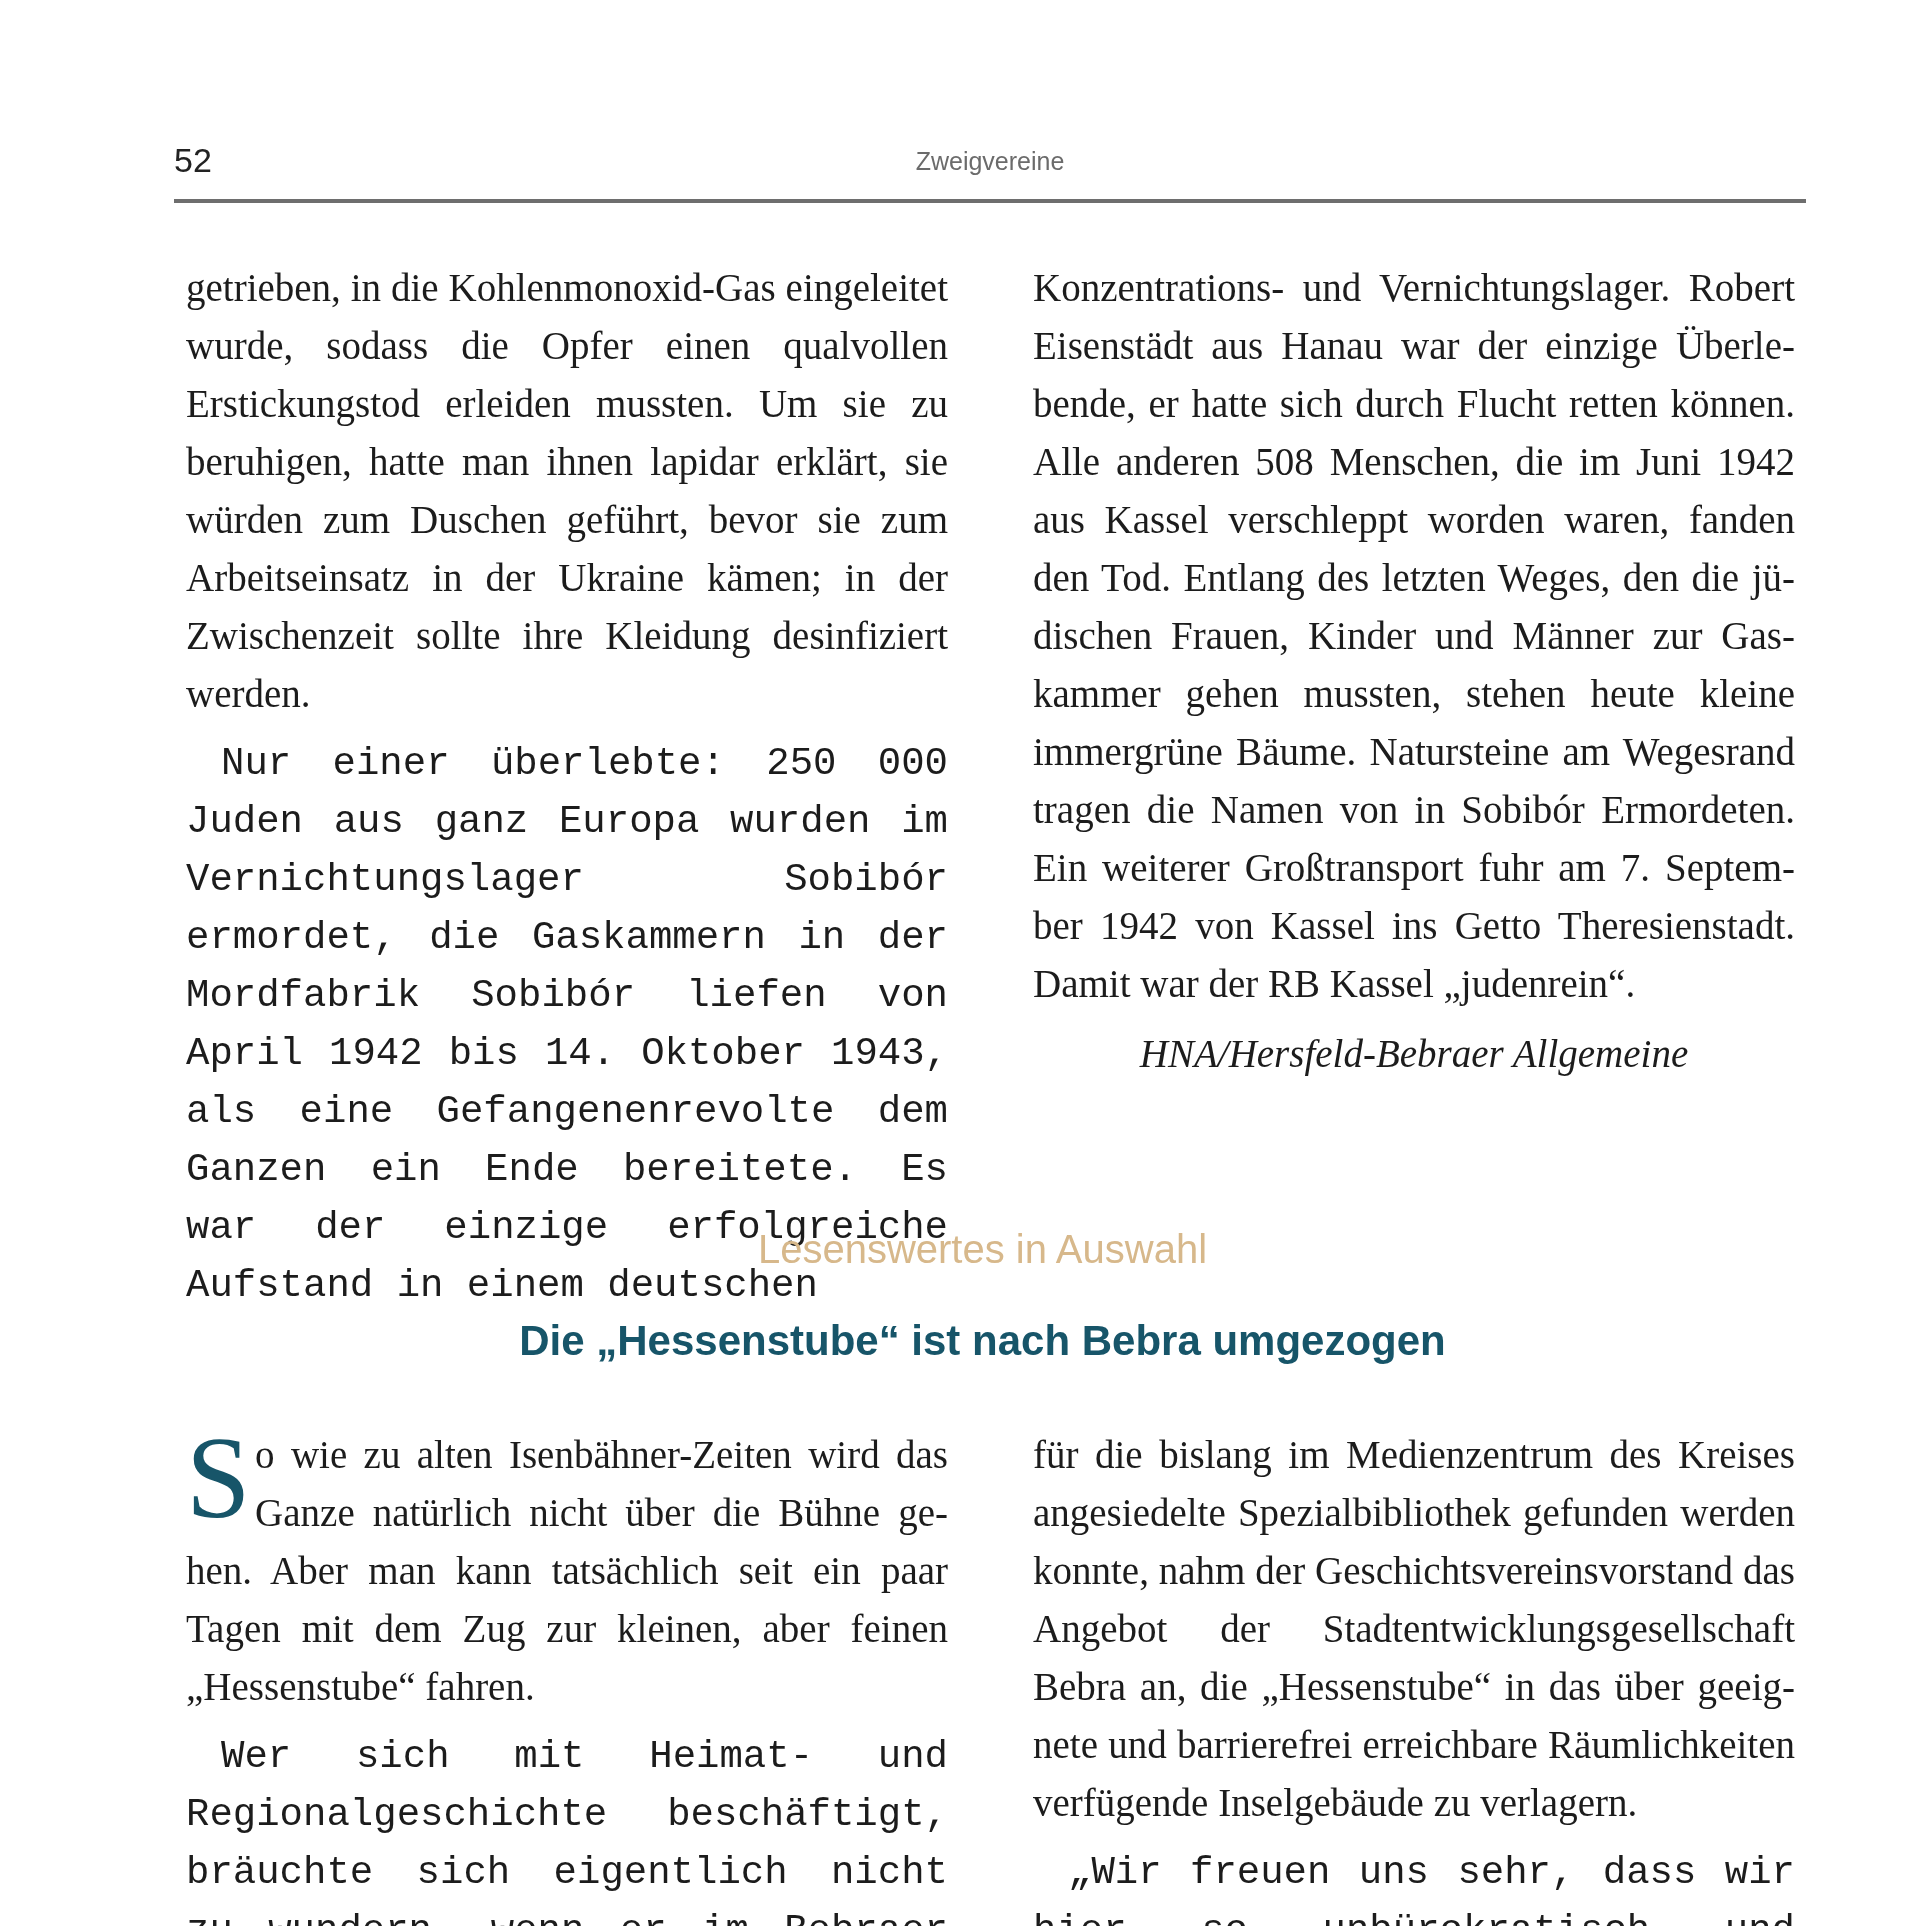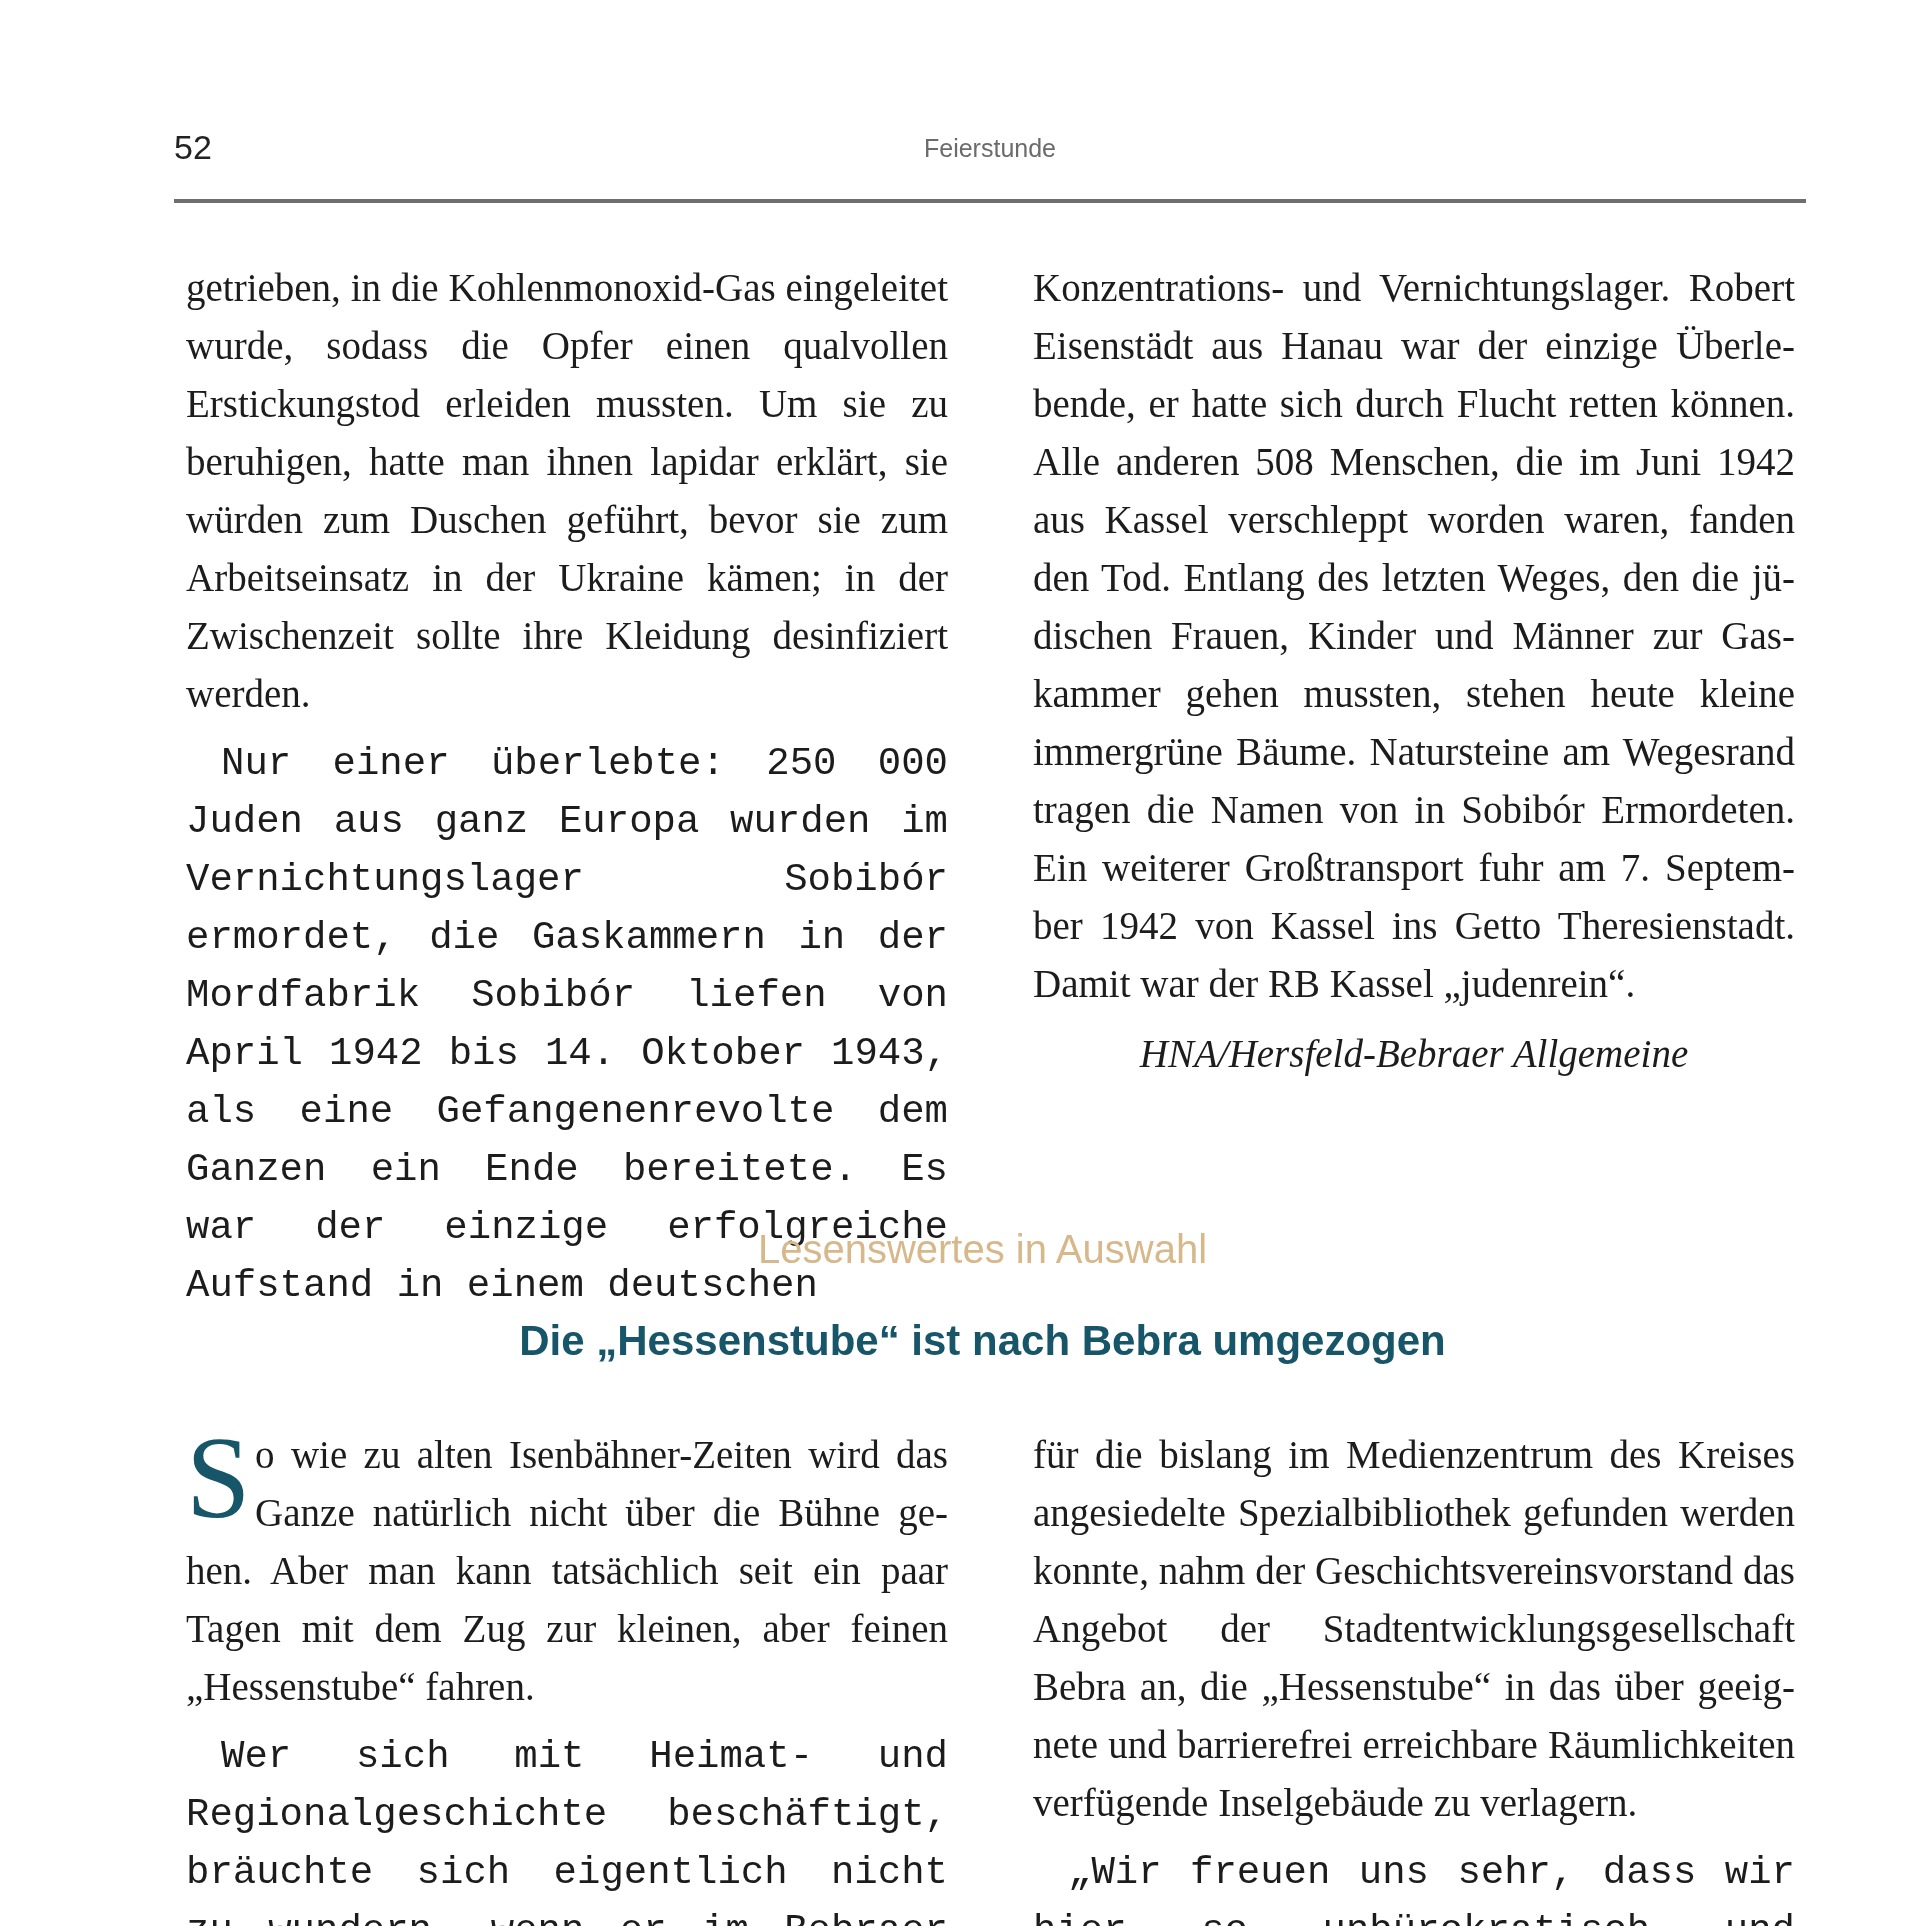--- a/index.html
+++ b/index.html
@@ -1,19 +1,19 @@
 <!DOCTYPE html>
 <html style="font-size:6.2px"><head>
 <meta charset="utf-8">
 <style>
   html, body { margin: 0; padding: 0; background: #ffffff; }
   body { width: 1965px; height: 2774px; position: relative; overflow: hidden; }
   .page { position: absolute; left: 0; top: 0; width: 1965px; height: 2774px; background: #fff; }
 
-  .running-head { position: absolute; left: 174px; top: 126px; width: 1632px; height: 62px; }
+  .running-head { position: absolute; left: 174px; top: 139px; width: 1632px; height: 62px; }
   .page-number { position: absolute; left: 0; top: 2.3px; font-family: "Liberation Sans", "DejaVu Sans", sans-serif; font-size: 34px; color: #222; }
   .section-name { position: absolute; left: 0; width: 100%; top: 7.7px; text-align: center; font-family: "Liberation Sans", "DejaVu Sans", sans-serif; font-size: 25px; color: #6b6b6b; }
   .head-rule { position: absolute; left: 174px; top: 199px; width: 1632px; height: 3.5px; background: #6e6e6e; }
 
   .col { position: absolute; width: 786px; font-family: "Liberation Serif", "DejaVu Serif", serif; font-size: 39px; line-height: 58px; color: #1c1c1c; text-align: justify; hyphens: manual; }
   .col p { margin: 12px; }
   .col p.indent { text-indent: 35px; font-family: Liberation Mono, monospace; }
   .col p.last { text-align-last: left; }
 
   .col-a1 { left: 174px; top: 247px; }
@@ -28,21 +28,21 @@
 
   .dropcap { float: left; font-family: "Liberation Serif", "DejaVu Serif", serif; font-size: 116px; line-height: 89px; height: 100px; color: #175569; margin: 7.7px 4.6px 0 0; }
 </style>
 </head>
 <body>
 
 <div class="page">
 
   <div class="running-head">
     <span class="page-number">52</span>
-    <div class="section-name">Feierstunde</div>
+    <div class="section-name">Zweigvereine</div>
   </div>
   <div class="head-rule"></div>
 
   <div class="col col-a1">
     <p class="last">getrieben, in die Kohlenmonoxid-Gas einge­leitet wurde, sodass die Opfer einen qualvol­len Erstickungstod erleiden mussten. Um sie zu beruhigen, hatte man ihnen lapidar erklärt, sie würden zum Duschen geführt, bevor sie zum Arbeitseinsatz in der Ukraine kämen; in der Zwischenzeit sollte ihre Kleidung desinfi­ziert werden.</p>
     <p class="indent">Nur einer überlebte: 250 000 Juden aus ganz Europa wurden im Vernichtungslager Sobibór ermordet, die Gaskammern in der Mordfabrik Sobibór liefen von April 1942 bis 14. Okto­ber 1943, als eine Gefangenenrevolte dem Ganzen ein Ende bereitete. Es war der einzi­ge erfolgreiche Aufstand in einem deutschen</p>
   </div>
 
   <div class="col col-a2">
     <p class="last">Konzentrations- und Vernichtungslager. Robert Eisenstädt aus Hanau war der einzige Überle­bende, er hatte sich durch Flucht retten können. Alle anderen 508 Menschen, die im Juni 1942 aus Kassel verschleppt worden waren, fanden den Tod. Entlang des letzten Weges, den die jü­dischen Frauen, Kinder und Männer zur Gas­kammer gehen mussten, stehen heute kleine immergrüne Bäume. Natursteine am Wegesrand tragen die Namen von in Sobibór Ermordeten. Ein weiterer Großtransport fuhr am 7. Septem­ber 1942 von Kassel ins Getto Theresienstadt. Damit war der RB Kassel „judenrein“.</p>

